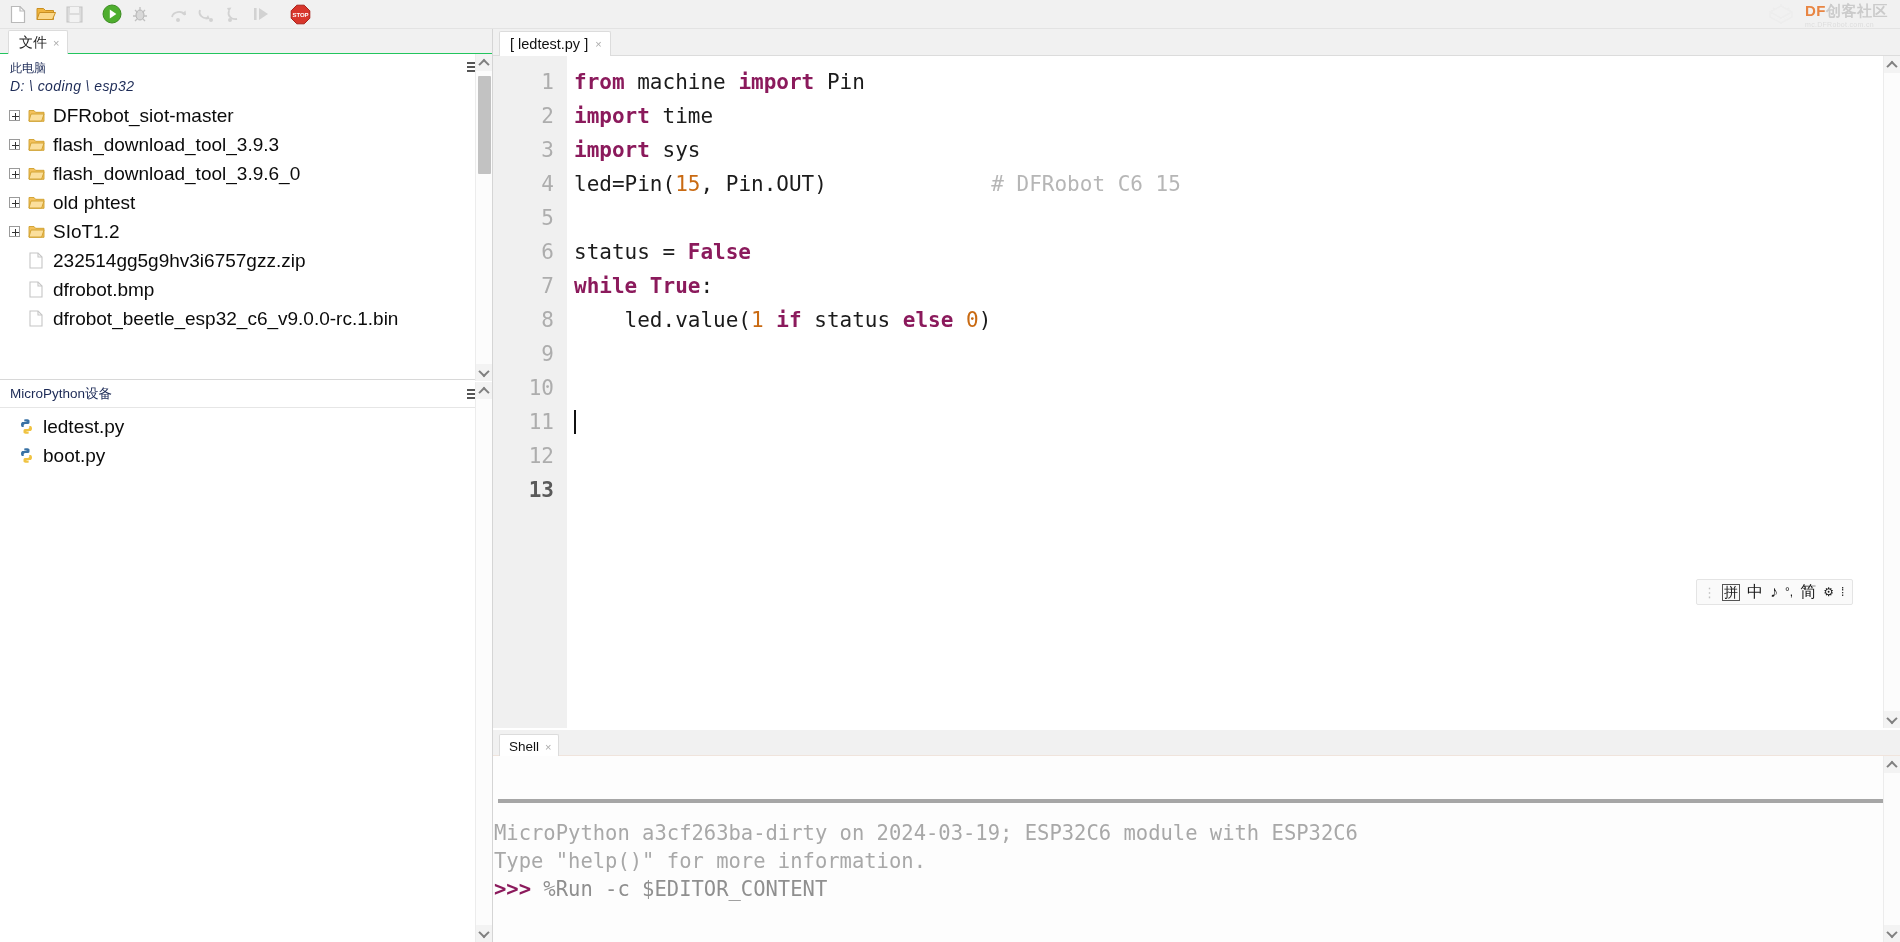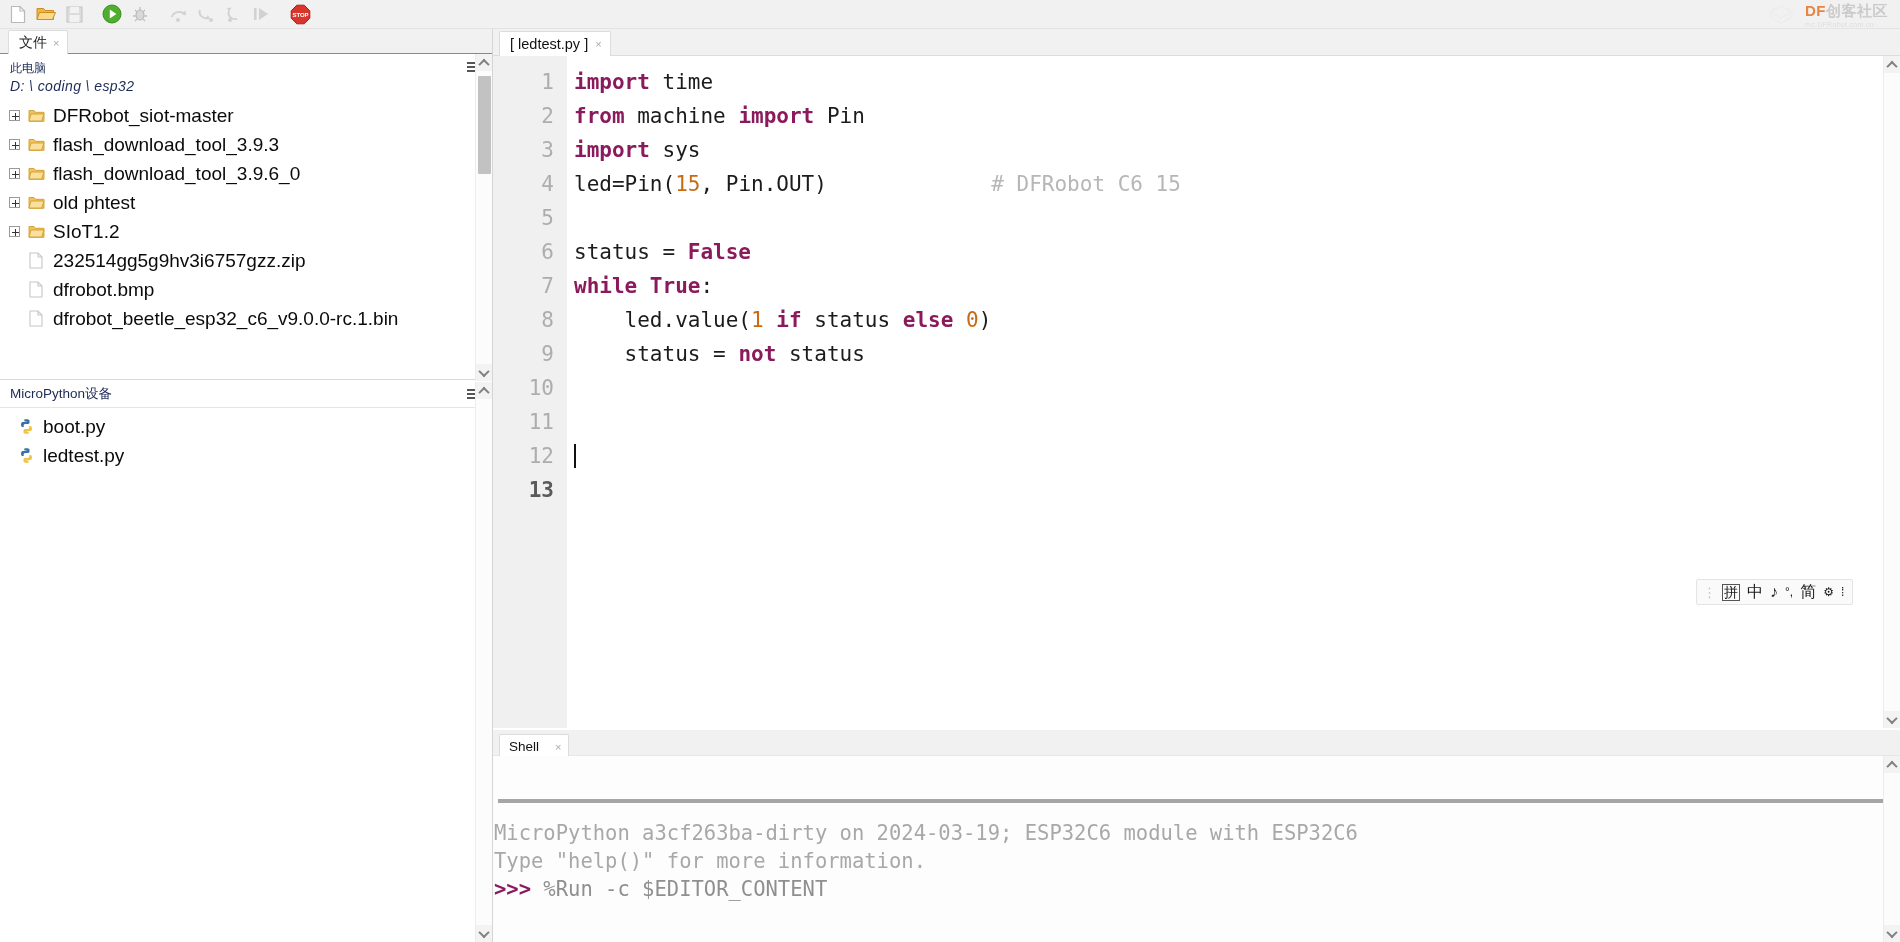--- a/index.html
+++ b/index.html
@@ -113,21 +113,21 @@
   .ime .boxed { border:1px solid #555; padding:0 1px; font-size:14px; line-height:15px; }
   .ime .small { font-size:12px; }
 
   
   .shell-pane { position:absolute; left:492px; top:730px; width:1408px; height:212px;
                 background:#fff; border-left:1px solid #d5d5d5; }
   .sh-tabbar { height:26px; background:#f1f1f1; position:relative;
                border-bottom:1px solid #f0e4dc; }
   .sh-tab { position:absolute; left:6px; top:4px; height:24px; background:#fff;
             border:1px solid #dcdcdc; border-bottom:none; padding:0 7px 0 9px;
-            display:flex; align-items:center; gap:16px; font-size:13.5px; color:#111;
+            display:flex; align-items:center; gap:6px; font-size:13.5px; color:#111;
             border-radius:2px 2px 0 0; }
   .sh-body { position:relative; height:186px; background:#fdfdfd; overflow:hidden; }
   .sh-input { height:43px; }
   .sh-rule { height:4px; background:#a6a6a6; margin:0 5px; }
   .sh-out { font-family:"DejaVu Sans Mono", monospace; font-size:20.5px;
             color:#a8a8a8; padding:16px 0 0 0px; }
   .sh-out .l { height:28px; line-height:28px; white-space:pre; padding-left:1px; }
   .prompt { color:#8b1a5c; font-weight:bold; }
   .cmdtxt { color:#8f8f8f; }
 </style>
@@ -354,32 +354,32 @@
       <div class="dev-rows" id="dev-rows">
           <div class="tree-row" style="padding-left: 15px;">
             <span class="ico">
               <svg width="17" height="17" viewBox="0 0 17 17">
                 <path d="M8.4 1.2c-2.6 0-2.4 1.1-2.4 1.1v1.2h2.5v.4H4.9S3 3.6 3 6.4s1.7 2.7 1.7 2.7h1V7.8s-.06-1.7 1.6-1.7h2.6s1.6.03 1.6-1.55V2.8s.25-1.6-3.1-1.6z" fill="#3a72a5"></path>
                 <path d="M8.6 15.8c2.6 0 2.4-1.1 2.4-1.1v-1.2H8.5v-.4h3.6s1.9.3 1.9-2.5-1.7-2.7-1.7-2.7h-1v1.3s.06 1.7-1.6 1.7H7.1s-1.6-.03-1.6 1.55V14.2s-.25 1.6 3.1 1.6z" fill="#f0c342"></path>
                 <circle cx="6.2" cy="3" r=".62" fill="#fff"></circle>
                 <circle cx="10.8" cy="14" r=".62" fill="#fff"></circle>
               </svg>
             </span>
-            <span>boot.py</span>
+            <span>ledtest.py</span>
           </div>
           <div class="tree-row" style="padding-left: 15px;">
             <span class="ico">
               <svg width="17" height="17" viewBox="0 0 17 17">
                 <path d="M8.4 1.2c-2.6 0-2.4 1.1-2.4 1.1v1.2h2.5v.4H4.9S3 3.6 3 6.4s1.7 2.7 1.7 2.7h1V7.8s-.06-1.7 1.6-1.7h2.6s1.6.03 1.6-1.55V2.8s.25-1.6-3.1-1.6z" fill="#3a72a5"></path>
                 <path d="M8.6 15.8c2.6 0 2.4-1.1 2.4-1.1v-1.2H8.5v-.4h3.6s1.9.3 1.9-2.5-1.7-2.7-1.7-2.7h-1v1.3s.06 1.7-1.6 1.7H7.1s-1.6-.03-1.6 1.55V14.2s-.25 1.6 3.1 1.6z" fill="#f0c342"></path>
                 <circle cx="6.2" cy="3" r=".62" fill="#fff"></circle>
                 <circle cx="10.8" cy="14" r=".62" fill="#fff"></circle>
               </svg>
             </span>
-            <span>ledtest.py</span>
+            <span>boot.py</span>
           </div>
         </div>
     </div>
 
     <div class="vsb" style="right:0;top:25px;height:327px;">
       <div class="arr">
           <span class="chev up"></span>
         </div>
       <div class="thumb" style="top:22px;height:98px;"></div>
       <div class="arr" style="position:absolute;bottom:0;left:0;right:0;">
@@ -415,29 +415,28 @@
             <div>6</div>
             <div>7</div>
             <div>8</div>
             <div>9</div>
             <div>10</div>
             <div>11</div>
             <div>12</div>
             <div class="cur">13</div>
           </div>
         <div class="code" id="code-lines">
+            <div class="ln"><span class="kw">from </span><span>machine </span><span class="kw">import </span><span>Pin</span></div>
             <div class="ln"><span class="kw">import </span><span>time</span></div>
-            <div class="ln"><span class="kw">from </span><span>machine </span><span class="kw">import </span><span>Pin</span></div>
             <div class="ln"><span class="kw">import </span><span>sys</span></div>
             <div class="ln"><span>led=Pin(</span><span class="num">15</span><span>, Pin.OUT)</span><span class="cmt">             # DFRobot C6 15</span></div>
             <div class="ln">&nbsp;</div>
             <div class="ln"><span>status = </span><span class="kw">False</span></div>
             <div class="ln"><span class="kw">while </span><span class="kw">True</span><span>:</span></div>
             <div class="ln"><span>    led.value(</span><span class="num">1</span><span class="kw"> if </span><span>status</span><span class="kw"> else </span><span class="num">0</span><span>)</span></div>
-            <div class="ln"><span>    status = </span><span class="kw">not</span><span> status</span></div>
             <div class="ln">&nbsp;</div>
             <div class="ln">&nbsp;</div>
             <div class="ln"><span class="caret"></span></div>
           </div>
       </div>
 
       <div class="ime">
         <span class="dots">⋮</span>
         <span class="boxed">拼</span>
         <span>中</span>

